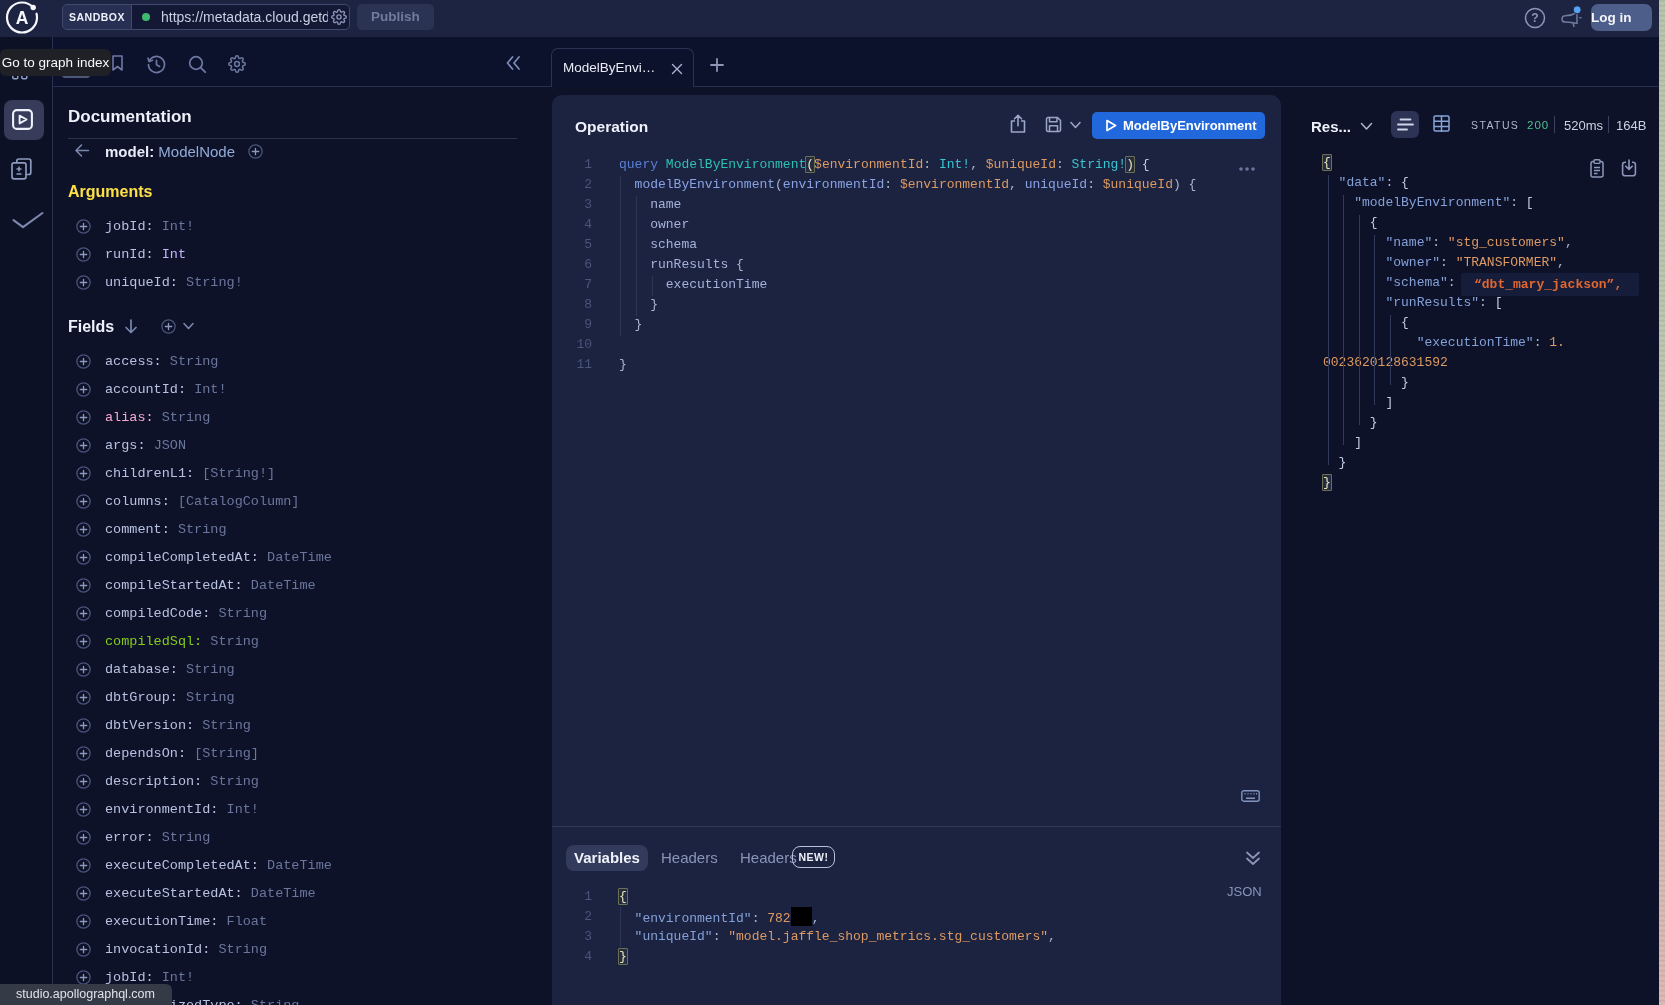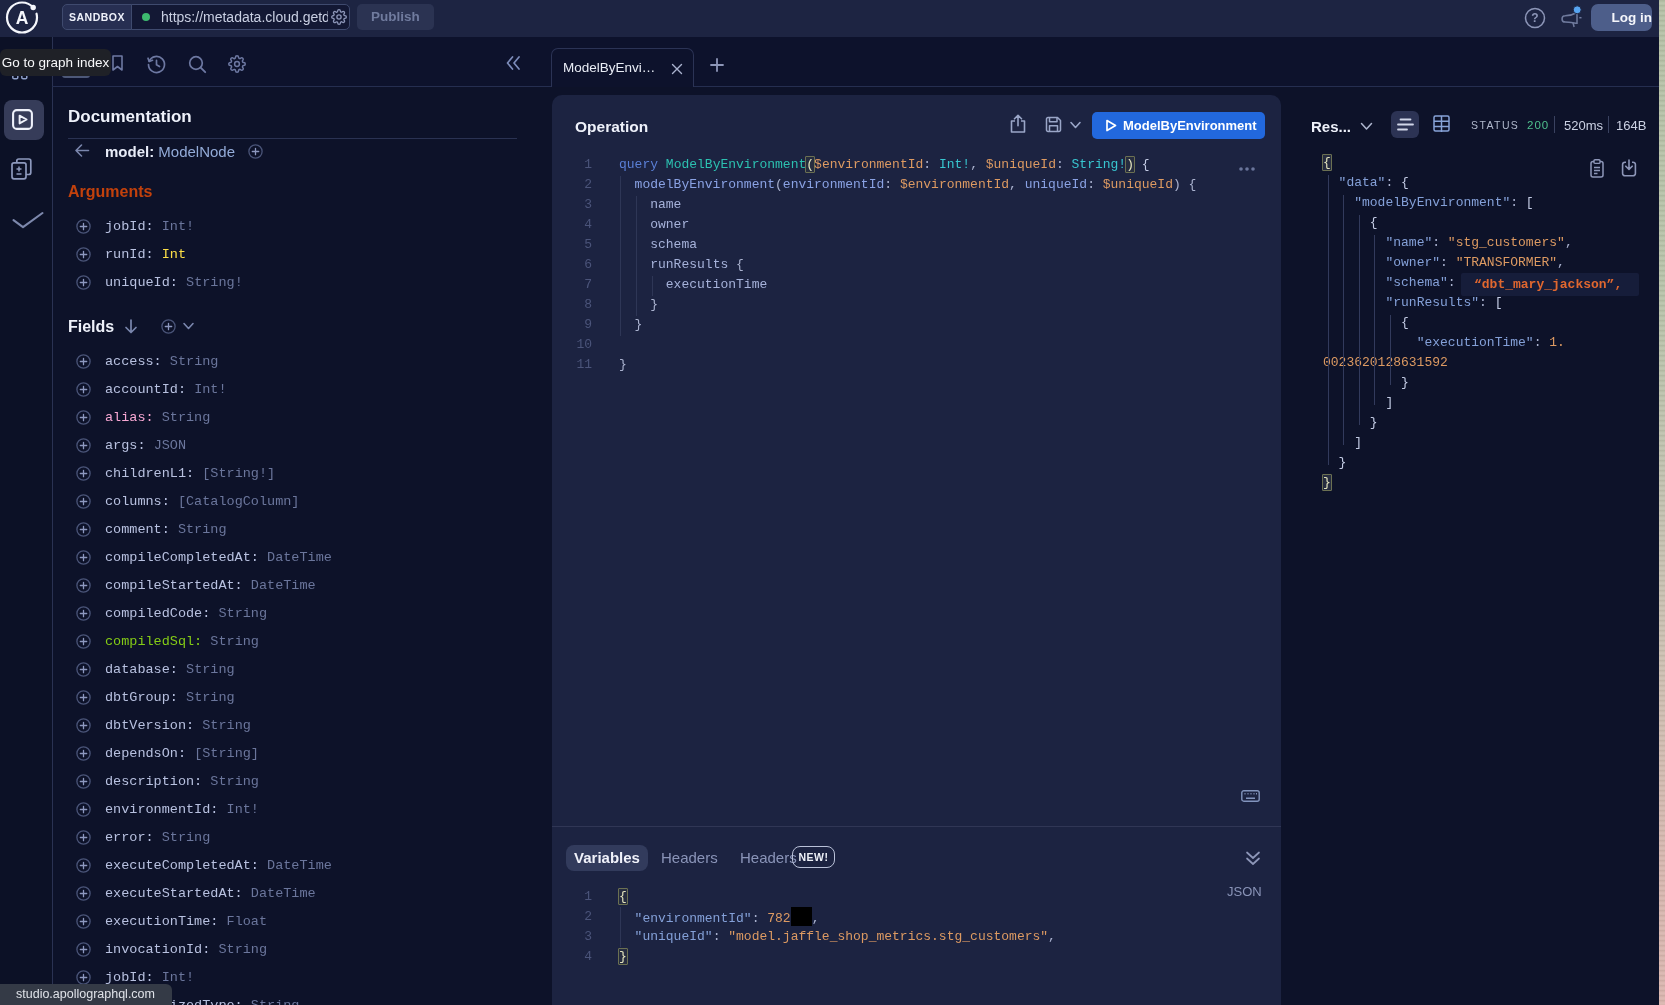--- a/index.html
+++ b/index.html
@@ -30,21 +30,21 @@
 <circle cx="11" cy="11" r="9.5" fill="none" stroke="#8d96b8" stroke-width="1.5"></circle>
 <text x="11" y="15.4" font-size="12" font-weight="bold" fill="#8d96b8" text-anchor="middle" font-family="Liberation Sans">?</text>
 </svg>
 <svg class="a" style="left:1558px;top:6px" width="25" height="24" viewBox="0 0 25 24">
 <path d="M19 5.5v12.5" stroke="#707b9e" stroke-width="1.5" fill="none"></path>
 <path d="M19 6.5C14.5 9.2 10.5 9.6 7.2 9.8a3.15 3.15 0 0 0 0 6.3C10.5 16.3 14.5 16.8 19 17.3" stroke="#707b9e" stroke-width="1.5" fill="none" stroke-linejoin="round"></path>
 <path d="M15 16.8l1.1 4.2" stroke="#707b9e" stroke-width="1.5" fill="none"></path>
 <path d="M21.3 11.7h2.2" stroke="#707b9e" stroke-width="1.5" fill="none"></path>
 <circle cx="19.2" cy="3.8" r="4" fill="#57a5f2" stroke="#1d2442" stroke-width="1"></circle>
 </svg>
-<div class="a" style="left:1591px;top:4px;width:61px;height:27px;background:#4d5e8a;border-radius:7px;color:#f4f6fb;font-size:13.5px;font-weight:bold;text-align:right;line-height:27px">Log in</div>
+<div class="a" style="left:1591px;top:4px;width:61px;height:27px;background:#4d5e8a;border-radius:7px;color:#f4f6fb;font-size:13.5px;font-weight:bold;text-align:left;line-height:27px">Log in</div>
 <svg class="a" style="left:112px;top:55px" width="11" height="16" viewBox="0 0 11 16">
 <path d="M1 1h9v14l-4.5-3.5L1 15z" fill="none" stroke="#6d78a2" stroke-width="1.6" stroke-linejoin="round"></path>
 </svg>
 <svg class="a" style="left:147px;top:55px" width="19" height="19" viewBox="0 0 19 19">
 <path d="M2.2 6.2A8 8 0 1 1 1.5 9.5" fill="none" stroke="#6d78a2" stroke-width="1.7" stroke-linecap="round"></path>
 <path d="M1 3.2l1.2 3.3 3.3-1.2" fill="none" stroke="#6d78a2" stroke-width="1.7" stroke-linejoin="round" stroke-linecap="round"></path>
 <path d="M9.5 5.4v4.4l3 1.8" fill="none" stroke="#6d78a2" stroke-width="1.7" stroke-linecap="round"></path>
 </svg>
 <svg class="a" style="left:188px;top:55px" width="19" height="19" viewBox="0 0 19 19">
 <circle cx="8" cy="8" r="6.3" fill="none" stroke="#6d78a2" stroke-width="1.7"></circle>
@@ -87,31 +87,31 @@
 <div class="a" style="left:68px;top:106px;width:300px;height:22px;color:#eef1fa;font-size:17px;font-weight:bold;line-height:22px">Documentation</div>
 <div class="a" style="left:68px;top:138px;width:449px;height:1px;background:#2a3252"></div>
 <svg class="a" style="left:74px;top:144px" width="15" height="13" viewBox="0 0 15 13">
 <path d="M7.5 1L2 6.5l5.5 5.5M2 6.5h12.5" fill="none" stroke="#7a86ad" stroke-width="1.6" stroke-linecap="round" stroke-linejoin="round"></path>
 </svg>
 <div class="a" style="left:105px;top:142px;height:19px;font-size:15px;line-height:19px"><span style="color:#e8ecf8;font-weight:bold">model:</span> <span style="color:#93abd8">ModelNode</span></div>
 <svg class="a" style="left:248px;top:144px" width="15" height="15" viewBox="0 0 15 15">
 <circle cx="7.5" cy="7.5" r="6.6" fill="none" stroke="#4a5478" stroke-width="1.3"></circle>
 <path d="M7.5 4.3v6.4M4.3 7.5h6.4" stroke="#8d98bf" stroke-width="1.3" stroke-linecap="round"></path>
 </svg>
-<div class="a" style="left:68px;top:182px;width:200px;height:20px;color:#c2410c;font-size:16px;font-weight:bold;line-height:20px">Arguments</div>
+<div class="a" style="left:68px;top:182px;width:200px;height:20px;color:#fde047;font-size:16px;font-weight:bold;line-height:20px">Arguments</div>
 <svg class="a" style="left:76px;top:219px" width="15" height="15" viewBox="0 0 15 15">
 <circle cx="7.5" cy="7.5" r="6.6" fill="none" stroke="#4a5478" stroke-width="1.3"></circle>
 <path d="M7.5 4.3v6.4M4.3 7.5h6.4" stroke="#8d98bf" stroke-width="1.3" stroke-linecap="round"></path>
 </svg>
 <div class="a m" style="left:105px;top:217px;height:20px;font-size:13.5px;line-height:20px"><span style="color:#b8c1e0">jobId:</span> <span style="color:#6b769c">Int!</span></div>
 <svg class="a" style="left:76px;top:247px" width="15" height="15" viewBox="0 0 15 15">
 <circle cx="7.5" cy="7.5" r="6.6" fill="none" stroke="#4a5478" stroke-width="1.3"></circle>
 <path d="M7.5 4.3v6.4M4.3 7.5h6.4" stroke="#8d98bf" stroke-width="1.3" stroke-linecap="round"></path>
 </svg>
-<div class="a m" style="left:105px;top:245px;height:20px;font-size:13.5px;line-height:20px"><span style="color:#b8c1e0">runId:</span> <span style="color:#fde047">Int</span></div>
+<div class="a m" style="left:105px;top:245px;height:20px;font-size:13.5px;line-height:20px"><span style="color:#b8c1e0">runId:</span> <span style="color:#c4b5fd">Int</span></div>
 <svg class="a" style="left:76px;top:275px" width="15" height="15" viewBox="0 0 15 15">
 <circle cx="7.5" cy="7.5" r="6.6" fill="none" stroke="#4a5478" stroke-width="1.3"></circle>
 <path d="M7.5 4.3v6.4M4.3 7.5h6.4" stroke="#8d98bf" stroke-width="1.3" stroke-linecap="round"></path>
 </svg>
 <div class="a m" style="left:105px;top:273px;height:20px;font-size:13.5px;line-height:20px"><span style="color:#b8c1e0">uniqueId:</span> <span style="color:#6b769c">String!</span></div>
 <div class="a" style="left:68px;top:317px;width:100px;height:20px;color:#eef1fa;font-size:16px;font-weight:bold;line-height:20px">Fields</div>
 <svg class="a" style="left:124px;top:319px" width="14" height="15" viewBox="0 0 14 15">
 <path d="M7 1v12M2 8.5L7 13.5l5-5" fill="none" stroke="#7a86ad" stroke-width="1.7" stroke-linecap="round" stroke-linejoin="round"></path>
 </svg>
 <svg class="a" style="left:161px;top:319px" width="15" height="15" viewBox="0 0 15 15">

